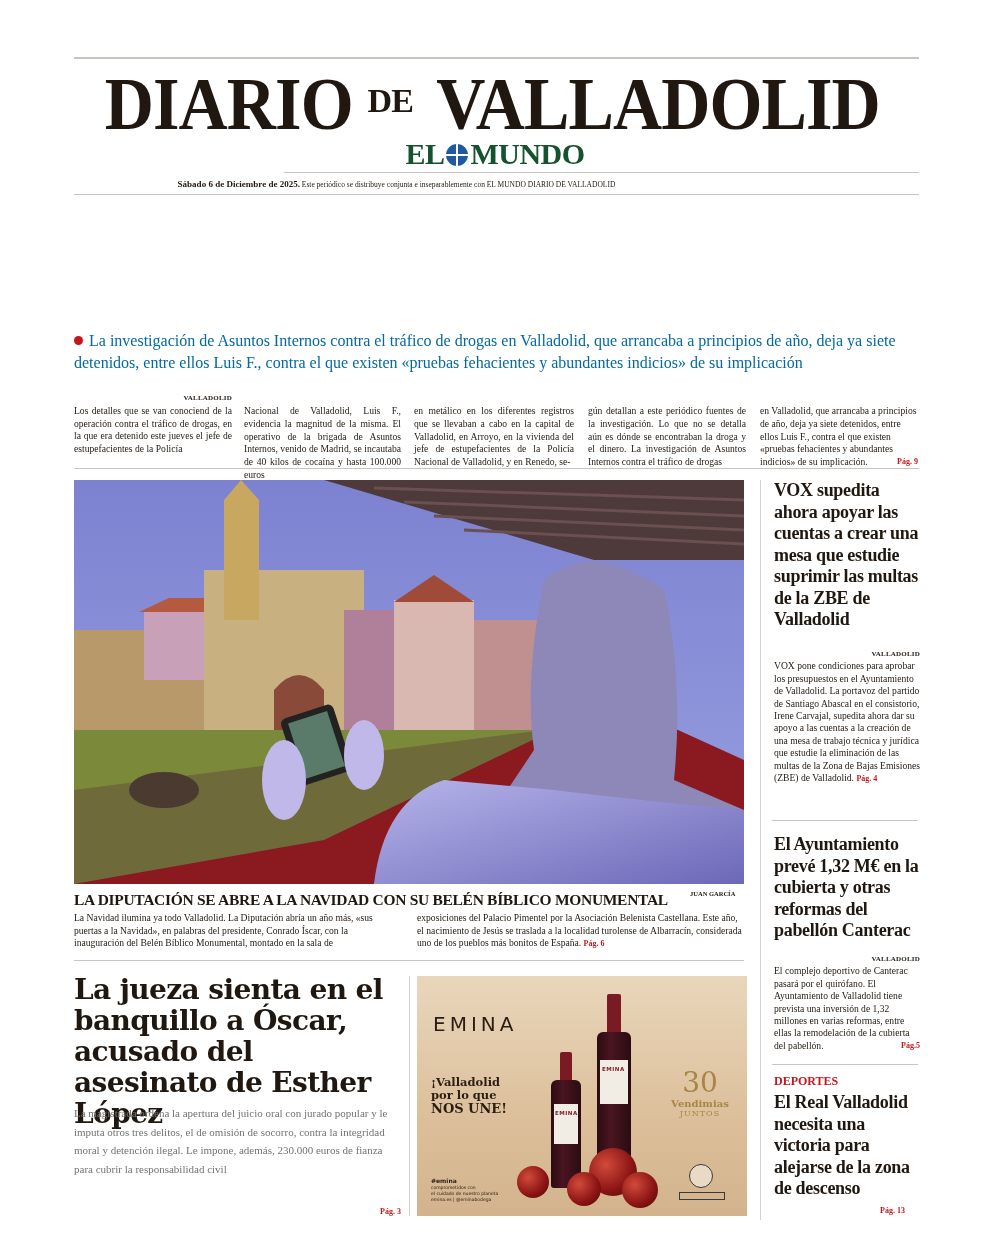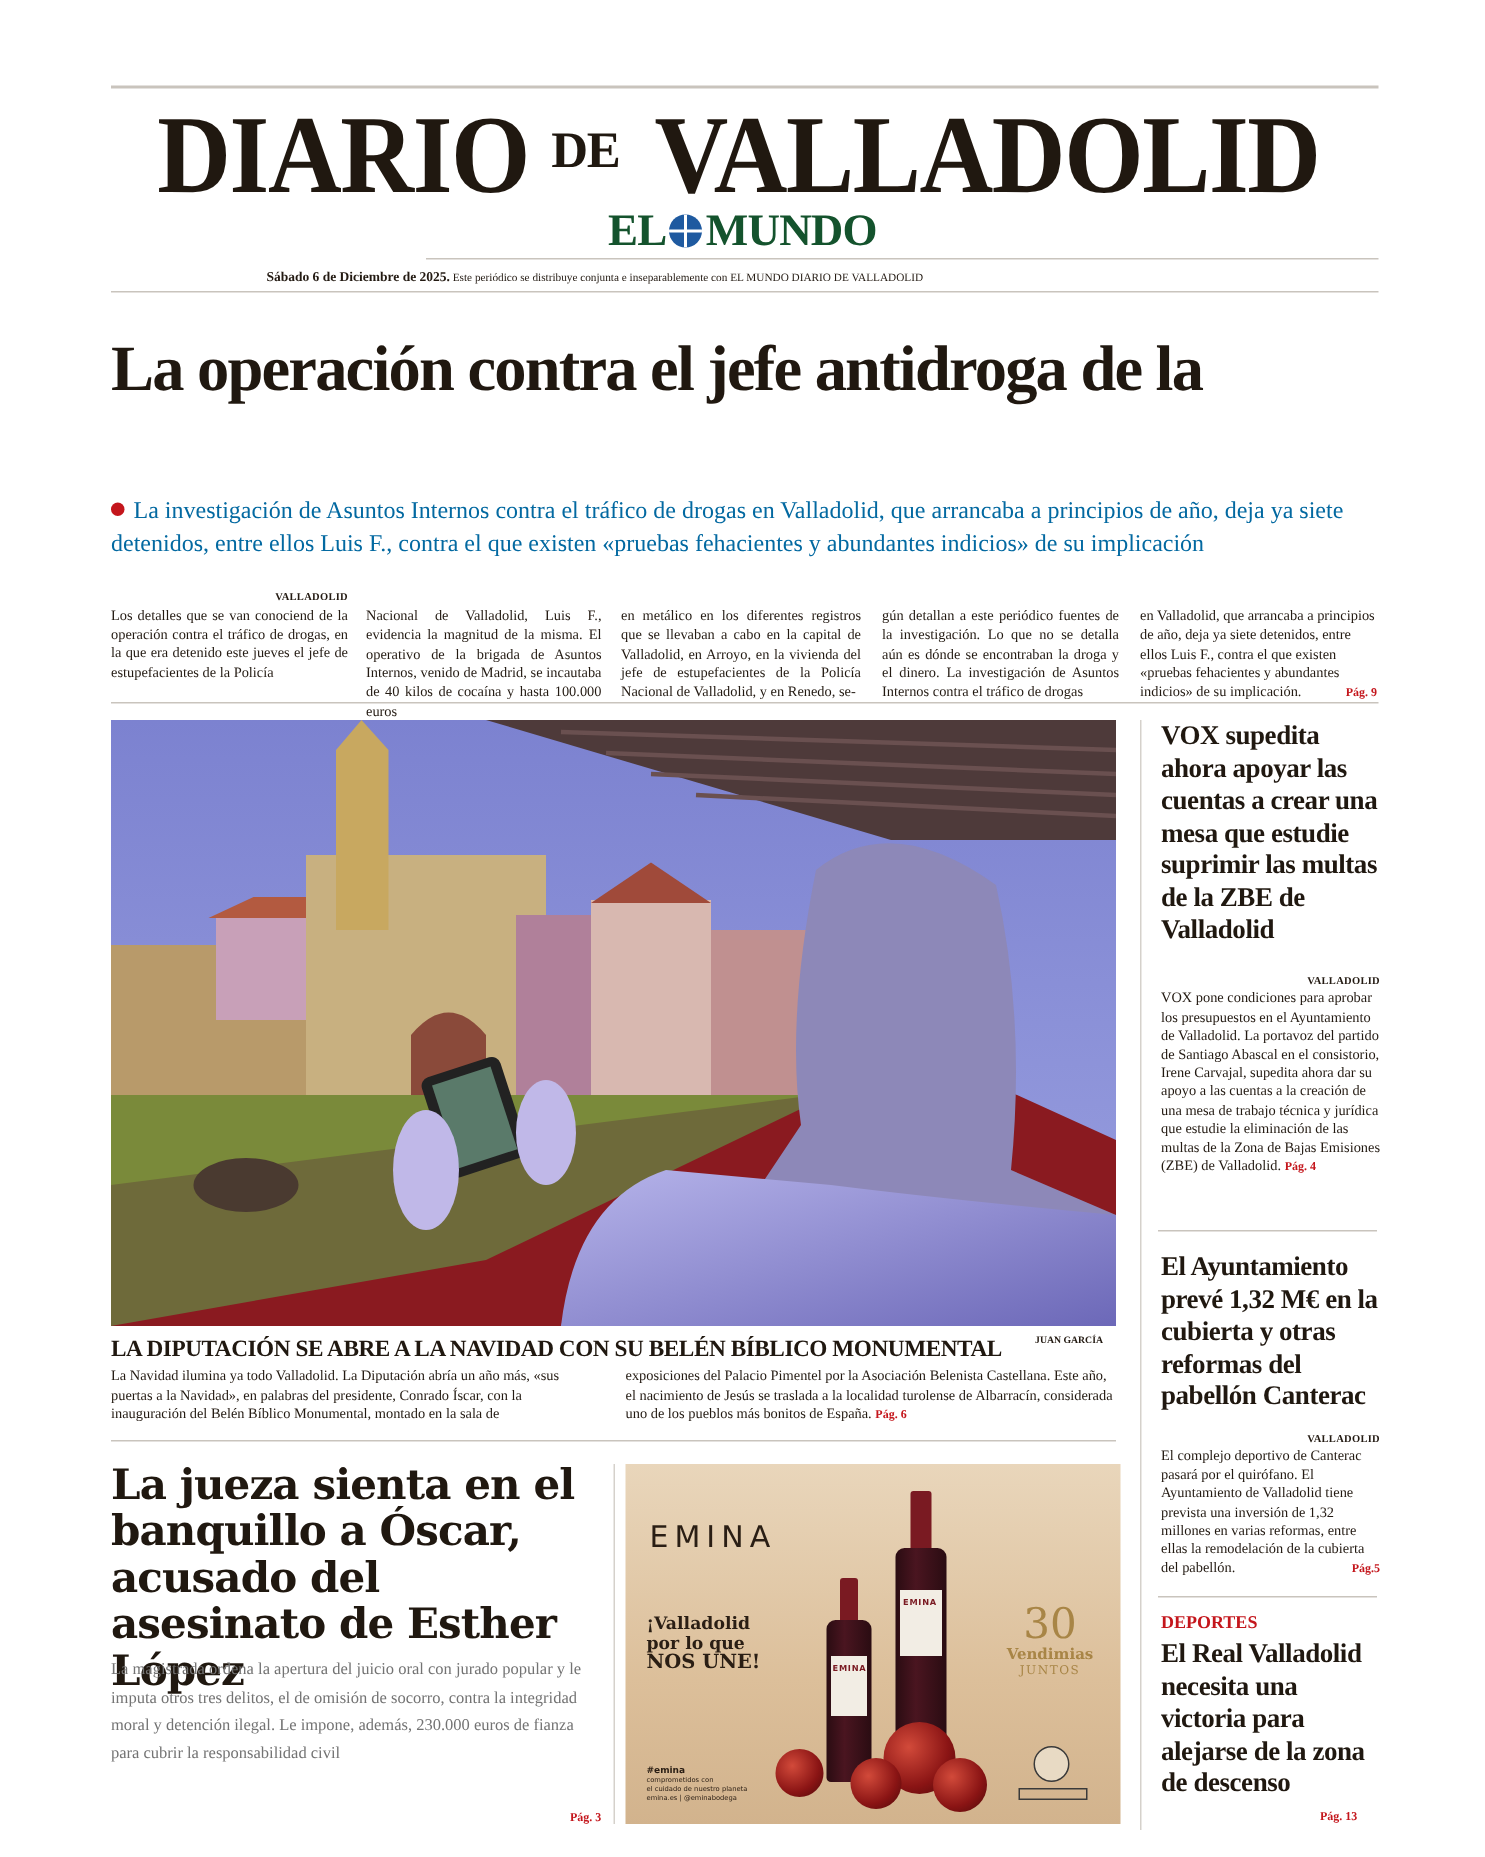--- a/index.html
+++ b/index.html
@@ -84,21 +84,20 @@
 </div>
 <div class="abs elmundo">
   <span>EL</span><span class="globe"></span><span>MUNDO</span>
 </div>
 <div class="abs dateline">
   <b>Sábado 6 de Diciembre de 2025.</b>
   <span>Este periódico se distribuye conjunta e inseparablemente con EL MUNDO DIARIO DE VALLADOLID</span>
 </div>
 
 <div class="abs h1">
-  <div>La operación contra el jefe antidroga de la</div>
 </div>
 <div class="abs lead">
   <span class="bullet"></span><span>La investigación de Asuntos Internos contra el tráfico de drogas en Valladolid, que arrancaba a principios de año, deja ya siete detenidos, entre ellos Luis F., contra el que existen «pruebas fehacientes y abundantes indicios» de su implicación</span>
 </div>
 
 <div class="col" style="left:74px;top:392px;width:158px;">
   <div class="loc">VALLADOLID</div>
   <div>Los detalles que se van conociend de la operación contra el tráfico de drogas, en la que era detenido este jueves el jefe de estupefacientes de la Policía</div>
 </div>
 <div class="col" style="left:244px;top:405px;width:157px;">

